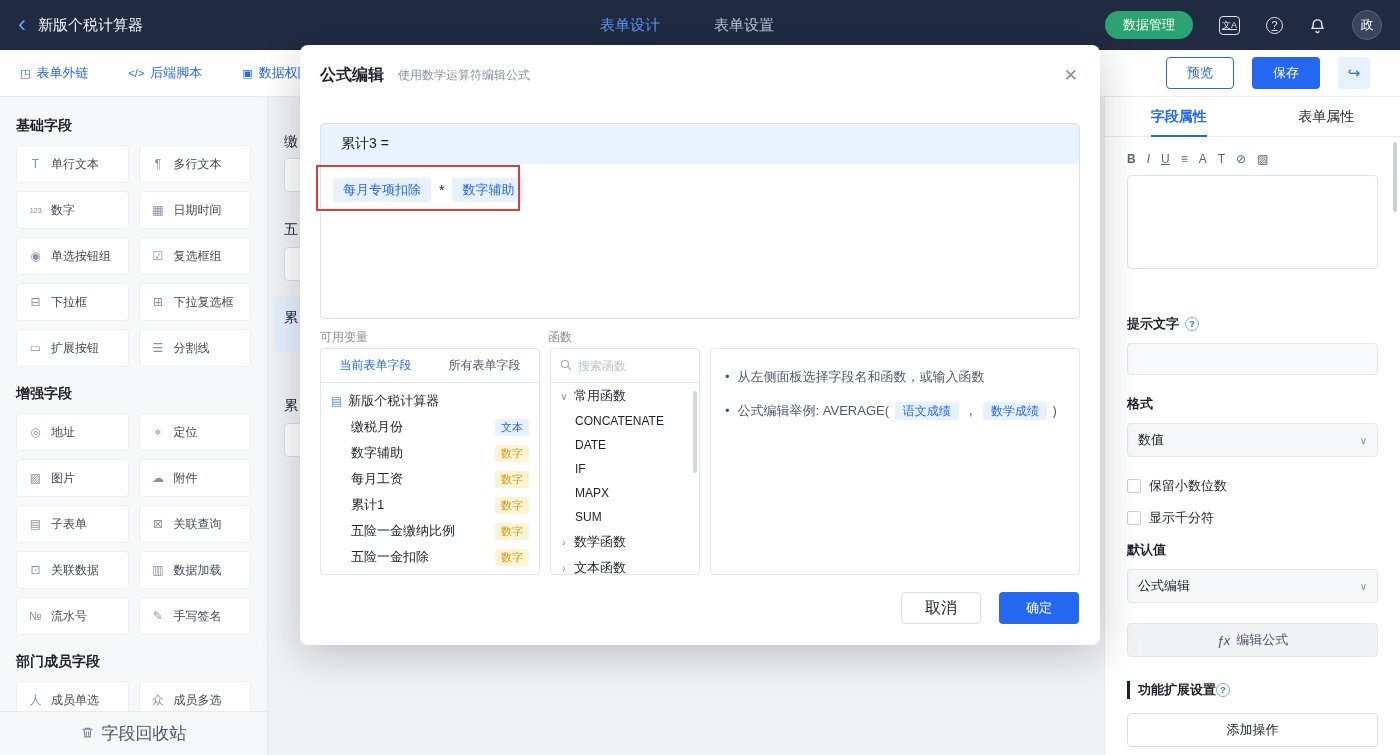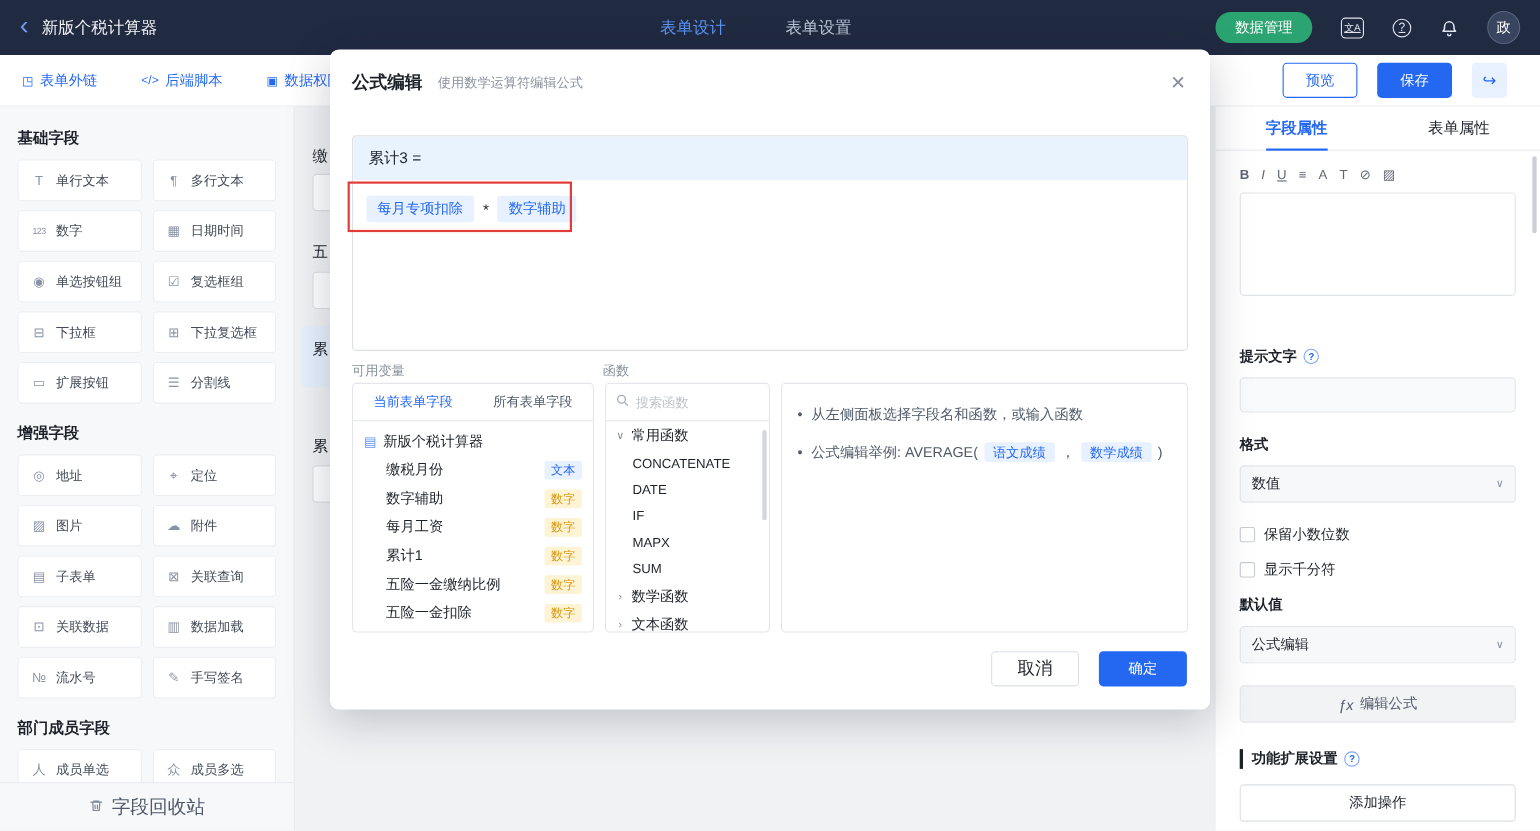--- a/index.html
+++ b/index.html
@@ -60,32 +60,32 @@
   .ed-box{margin-top:6px;height:94px;border:1px solid #e0e3e8;border-radius:4px;background:#fff;margin-bottom:46px;}
   .p-label{font-size:13px;font-weight:600;color:#1d2129;display:flex;align-items:center;gap:6px;}
   .p-help{width:14px;height:14px;border-radius:50%;border:1px solid #7ba7f8;color:#2468f2;font-size:9px;display:inline-flex;align-items:center;justify-content:center;cursor:pointer;}
   .p-input{margin-top:10px;height:32px;border:1px solid #e5e6eb;background:#f9fafb;border-radius:4px;margin-bottom:20px;}
   .p-select{margin-top:10px;height:34px;border:1px solid #e5e6eb;background:#f7f8fa;border-radius:4px;display:flex;align-items:center;padding:0 10px;font-size:13px;color:#1d2129;cursor:pointer;margin-bottom:20px;}
   .p-select .chevron{margin-left:auto;color:#868f9e;font-size:10px;}
   .cb-row{display:flex;align-items:center;gap:8px;font-size:13px;color:#1d2129;margin-bottom:14px;cursor:pointer;}
   .cb-box{width:14px;height:14px;border:1px solid #c9cdd4;border-radius:2px;background:#fff;flex:none;}
   .fx-btn{height:34px;background:#f2f3f5;border:1px solid #e5e6eb;border-radius:4px;display:flex;align-items:center;justify-content:center;gap:6px;font-size:13px;color:#4e5969;cursor:pointer;margin-bottom:24px;}
   .fx-glyph{font-style:italic;font-size:13px;}
-  .ext-head{display:flex;align-items:center;gap:6px;font-size:13px;font-weight:bold;color:#1d2129;border-left:3px solid #1d2129;padding-left:8px;margin-bottom:14px;}
+  .ext-head{display:flex;align-items:center;gap:0;font-size:13px;font-weight:bold;color:#1d2129;border-left:3px solid #1d2129;padding-left:8px;margin-bottom:14px;}
   .add-btn{height:34px;border:1px solid #dcdfe6;border-radius:4px;background:#fff;display:flex;align-items:center;justify-content:center;font-size:13px;color:#1d2129;cursor:pointer;}
   .r-scroll{position:absolute;right:3px;top:45px;width:4px;height:70px;background:#ccd0d6;border-radius:2px;}
 
   
   .modal{position:absolute;left:300px;top:45px;width:800px;height:600px;background:#fff;border-radius:8px;box-shadow:0 10px 40px rgba(16,24,40,.22);z-index:10;}
   .m-head{display:flex;align-items:center;padding:20px 22px 0 20px;}
   .m-title{font-size:16px;font-weight:bold;color:#1d2129;}
   .m-sub{font-size:12px;color:#8a919f;margin-left:14px;}
   .m-close{margin-left:auto;color:#86909c;font-size:17px;cursor:pointer;}
   .f-box{position:absolute;left:20px;top:78px;width:760px;height:196px;border:1px solid #dde0e6;border-radius:4px;overflow:hidden;}
-  .f-head{height:40px;background:#e9f3fe;display:flex;align-items:center;padding-left:14px;font-size:14px;color:#1d2129;}
+  .f-head{height:40px;background:#e9f3fe;display:flex;align-items:center;padding-left:20px;font-size:14px;color:#1d2129;}
   .f-body{padding:14px 12px;display:flex;align-items:center;gap:8px;background:#fff;cursor:text;}
   .ftag{background:#e8f1ff;color:#2468f2;font-size:13px;padding:3px 10px;border-radius:3px;white-space:nowrap;cursor:pointer;}
   .fop{font-size:14px;color:#1d2129;}
   .red-rect{position:absolute;left:16px;top:120px;width:204px;height:46px;border:2px solid #e13c39;pointer-events:none;z-index:3;}
   .col-label{position:absolute;top:284px;font-size:12px;color:#86909c;}
   .vars{position:absolute;left:20px;top:303px;width:220px;height:227px;border:1px solid #e5e6eb;border-radius:4px;overflow:hidden;}
   .v-tabs{height:34px;border-bottom:1px solid #e5e6eb;display:flex;font-size:12px;}
   .v-tab{flex:1;display:flex;align-items:center;justify-content:center;color:#4e5969;cursor:pointer;}
   .v-tab.active{color:#2468f2;}
   .v-root{display:flex;align-items:center;gap:6px;padding:9px 0 4px 10px;font-size:13px;color:#1d2129;}

